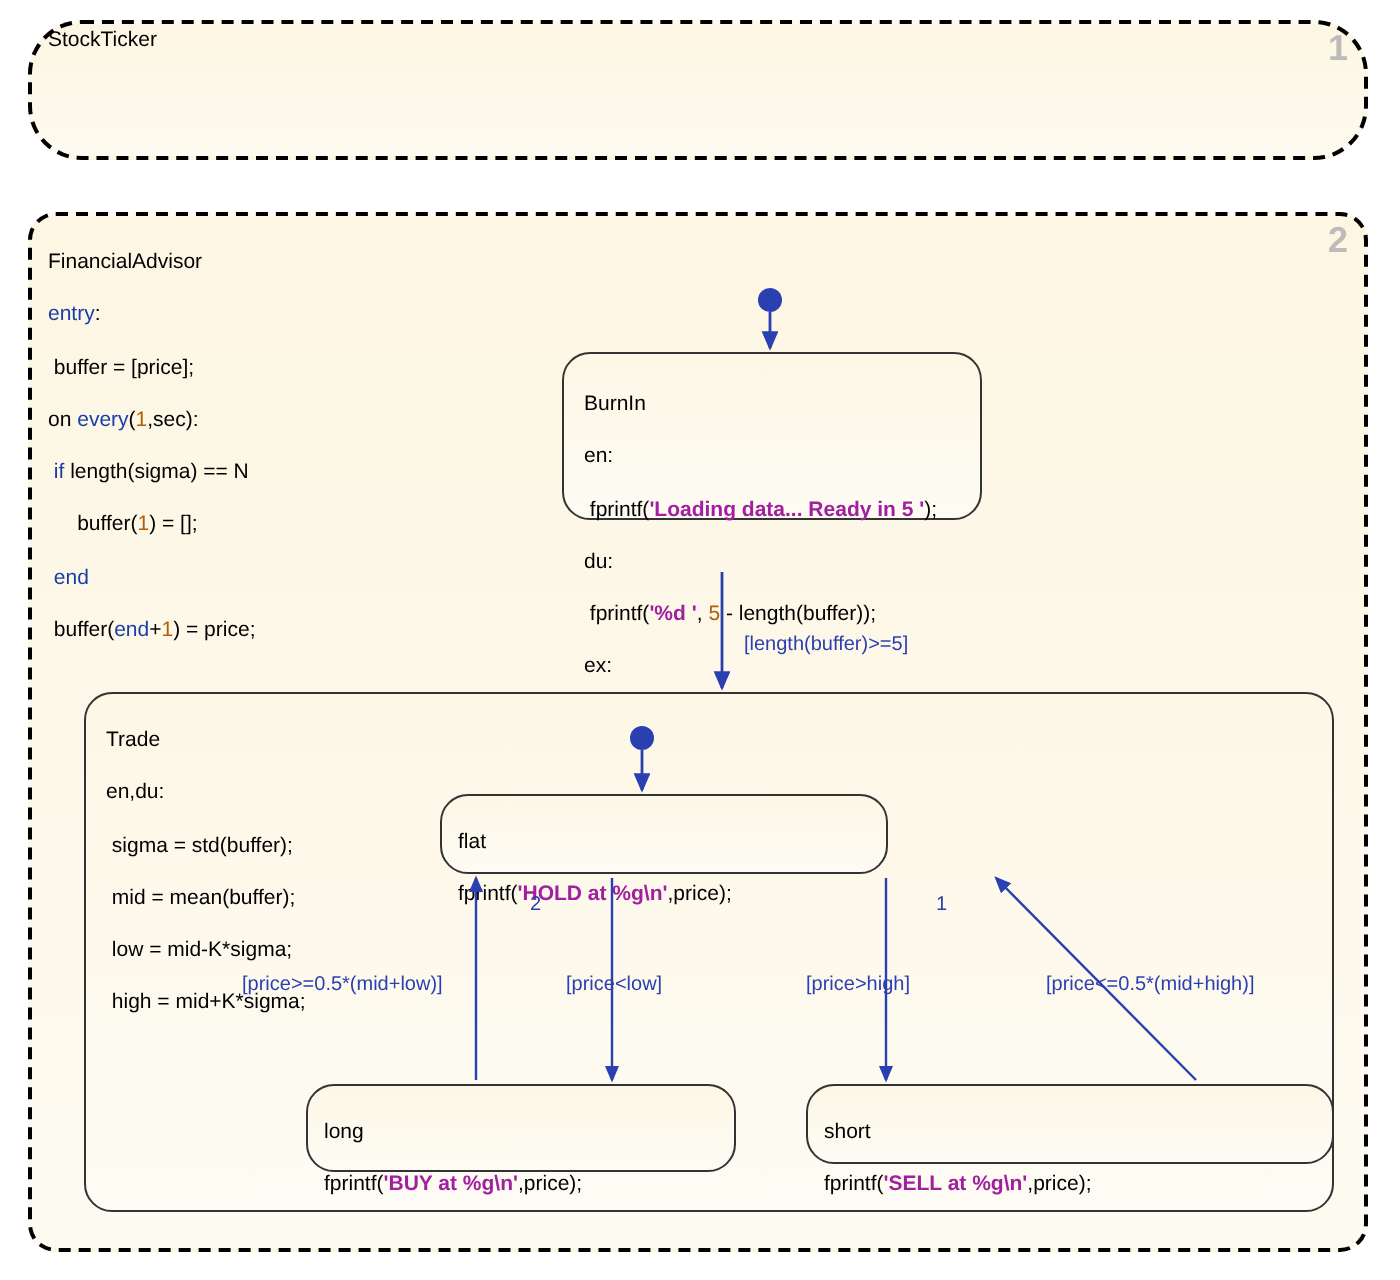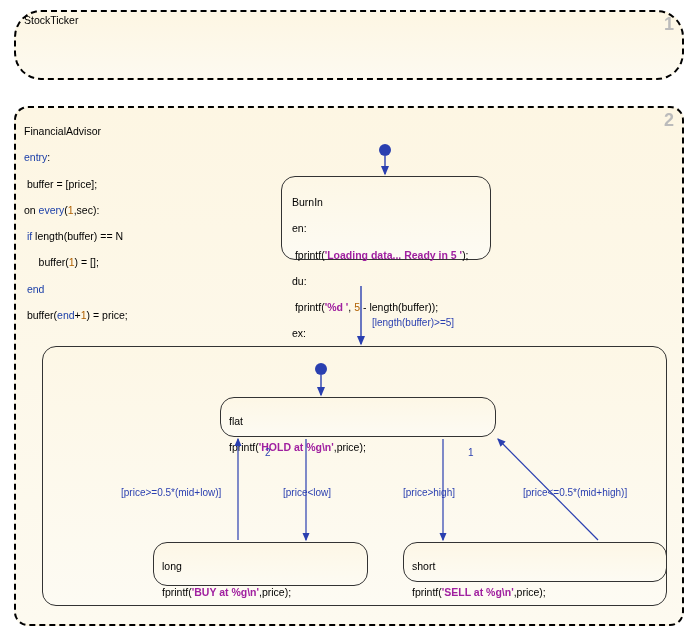--- a/index.html
+++ b/index.html
@@ -77,21 +77,21 @@
   </div>
 
   <div class="dashed-box" style="left:6px; top:98px; width:670px; height:520px;">
     <div class="badge">2</div>
 
     <div class="code" style="position:absolute; left:8px; top:4px;">
 <span class="title">FinancialAdvisor</span>
 <br><span class="kw">entry</span><span>:</span>
 <br><span> buffer = [price];</span>
 <br><span>on </span><span class="kw">every</span><span>(</span><span class="num">1</span><span>,sec):</span>
-<br><span class="kw"> if</span><span> length(buffer) == N</span>
+<br><span class="kw"> if</span><span> length(sigma) == N</span>
 <br><span>     buffer(</span><span class="num">1</span><span>) = [];</span>
 <br><span class="kw"> end</span>
 <br><span> buffer(</span><span class="kw">end</span><span>+</span><span class="num">1</span><span>) = price;</span>
     </div>
 
     <div class="init-dot" style="left:363px; top:36px;"></div>
 
     <div class="solid-box" style="left:265px; top:68px; width:210px; height:84px;">
       <div class="code">
 <span class="title">BurnIn</span>
@@ -100,24 +100,32 @@
 <br><span>du:</span>
 <br><span> fprintf(</span><span class="str">'%d '</span><span>, </span><span class="num">5</span><span> - length(buffer));</span>
 <br><span>ex:</span>
 <br><span> fprintf(</span><span class="str">'0: \n'</span><span>);</span>
       </div>
     </div>
 
     <div class="guard" style="position:absolute; left:356px; top:209px;text-align:center;">[length(buffer)&gt;=5]</div>
 
     <div class="solid-box" style="left:26px; top:238px; width:625px; height:260px; padding:6px 8px;">
+      <div class="code" style="position:absolute; left:10px; top:4px;">
+<span class="title">Trade</span>
+<br><span>en,du:</span>
+<br><span> sigma = std(buffer);</span>
+<br><span> mid = mean(buffer);</span>
+<br><span> low = mid-K*sigma;</span>
+<br><span> high = mid+K*sigma;</span>
+      </div>
 
       <div class="init-dot" style="left:272px; top:16px;"></div>
 
-      <div class="solid-box" style="left:177px; top:50px; width:276px; height:40px; padding:4px 8px;">
+      <div class="solid-box" style="left:177px; top:50px; width:224px; height:40px; padding:4px 8px;">
         <div class="code">
 <span class="title">flat</span>
 <br><span>fprintf(</span><span class="str">'HOLD at %g\n'</span><span>,price);</span>
         </div>
       </div>
 
       <div class="solid-box" style="left:110px; top:195px; width:215px; height:44px; padding:4px 8px;">
         <div class="code">
 <span class="title">long</span>
 <br><span>fprintf(</span><span class="str">'BUY at %g\n'</span><span>,price);</span>

